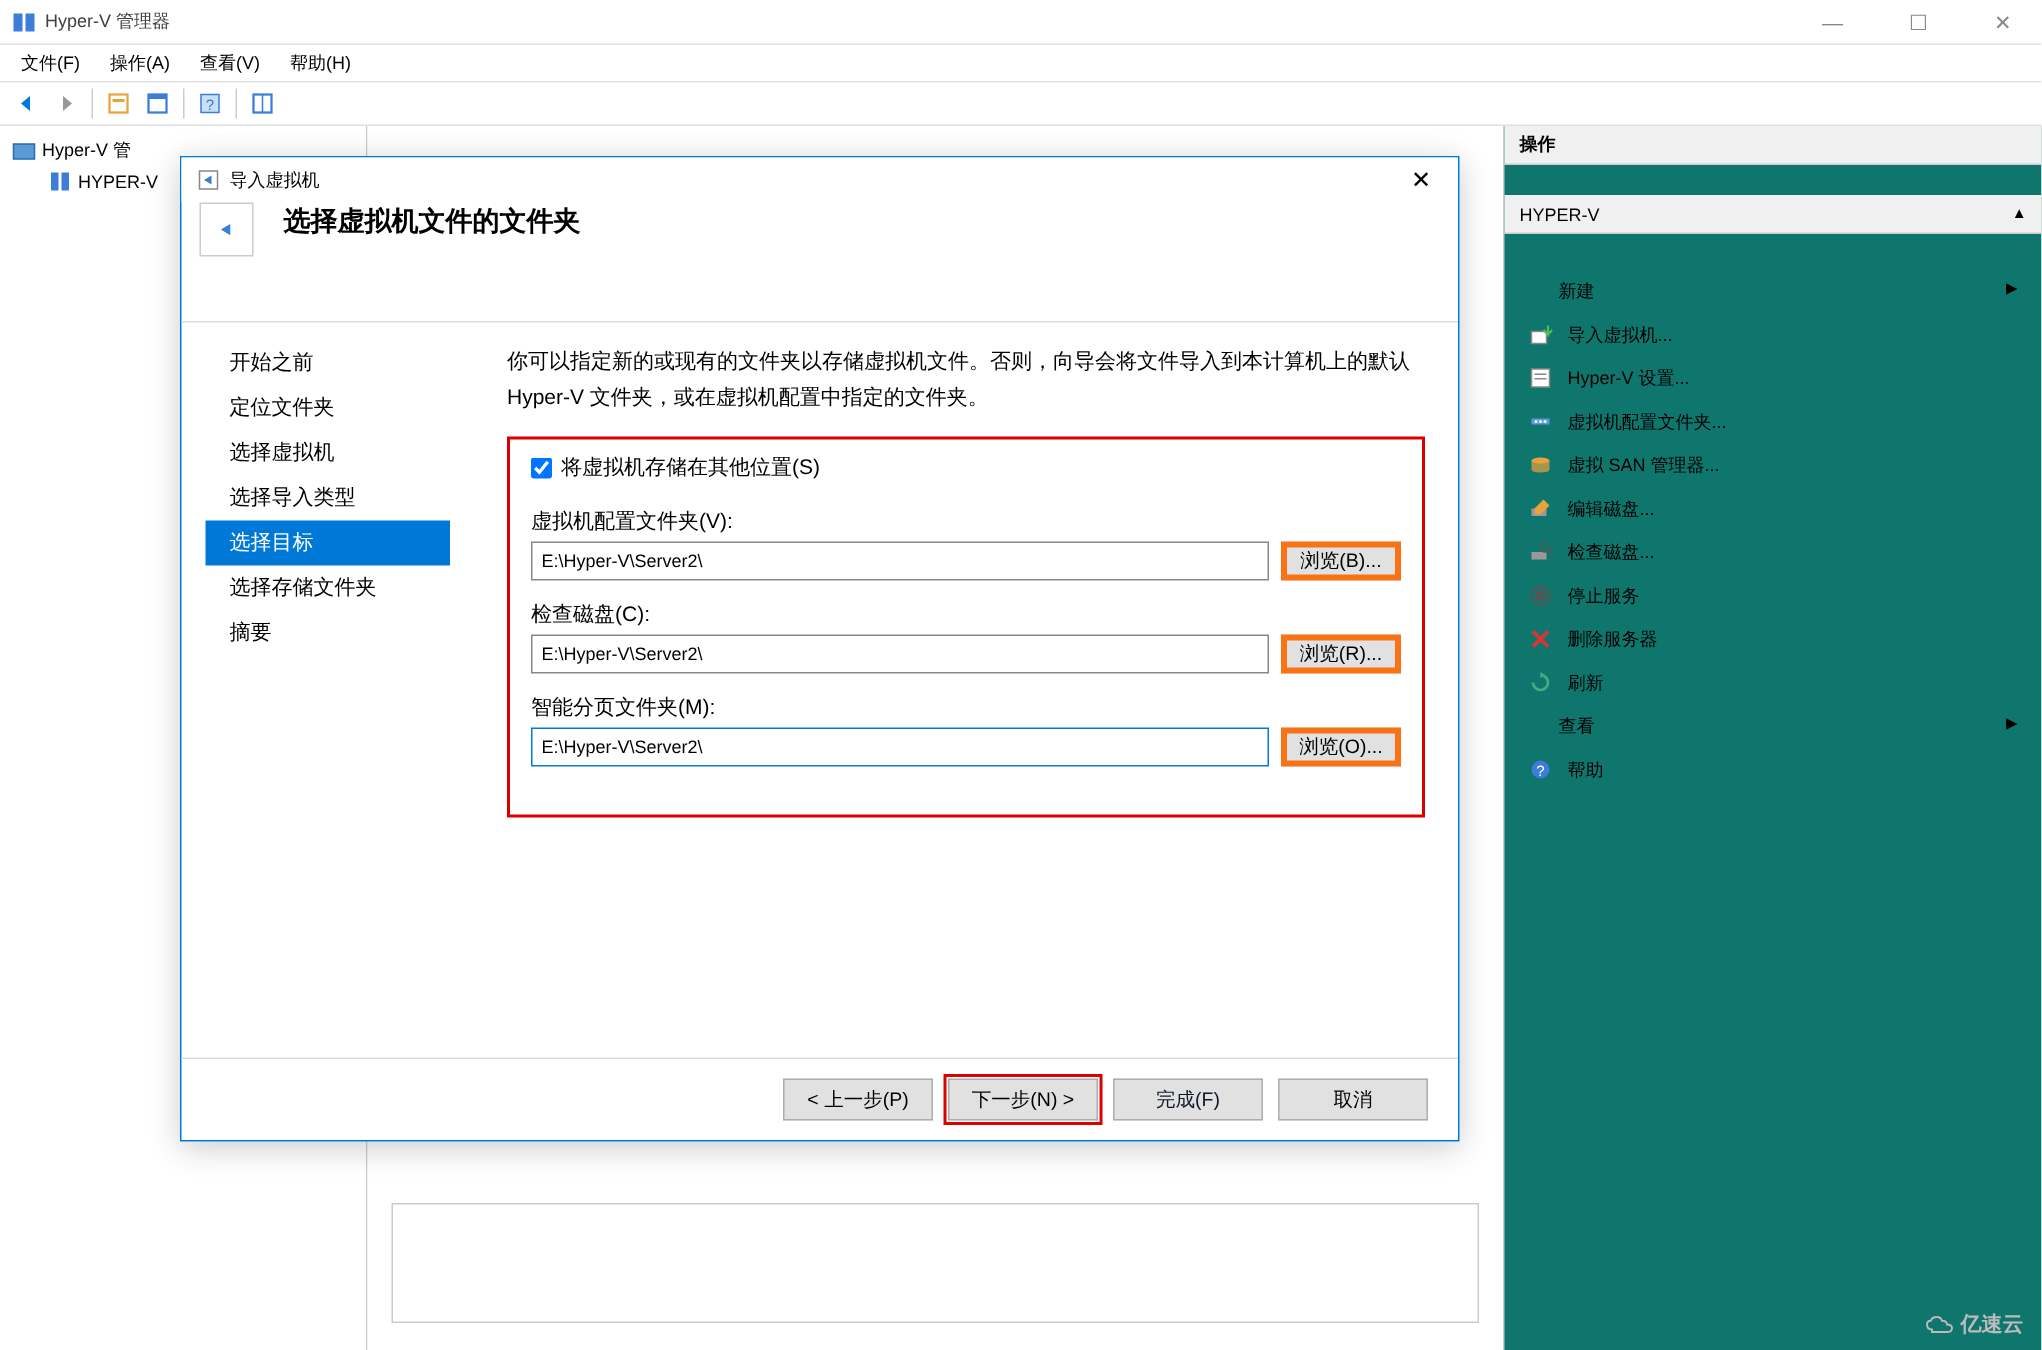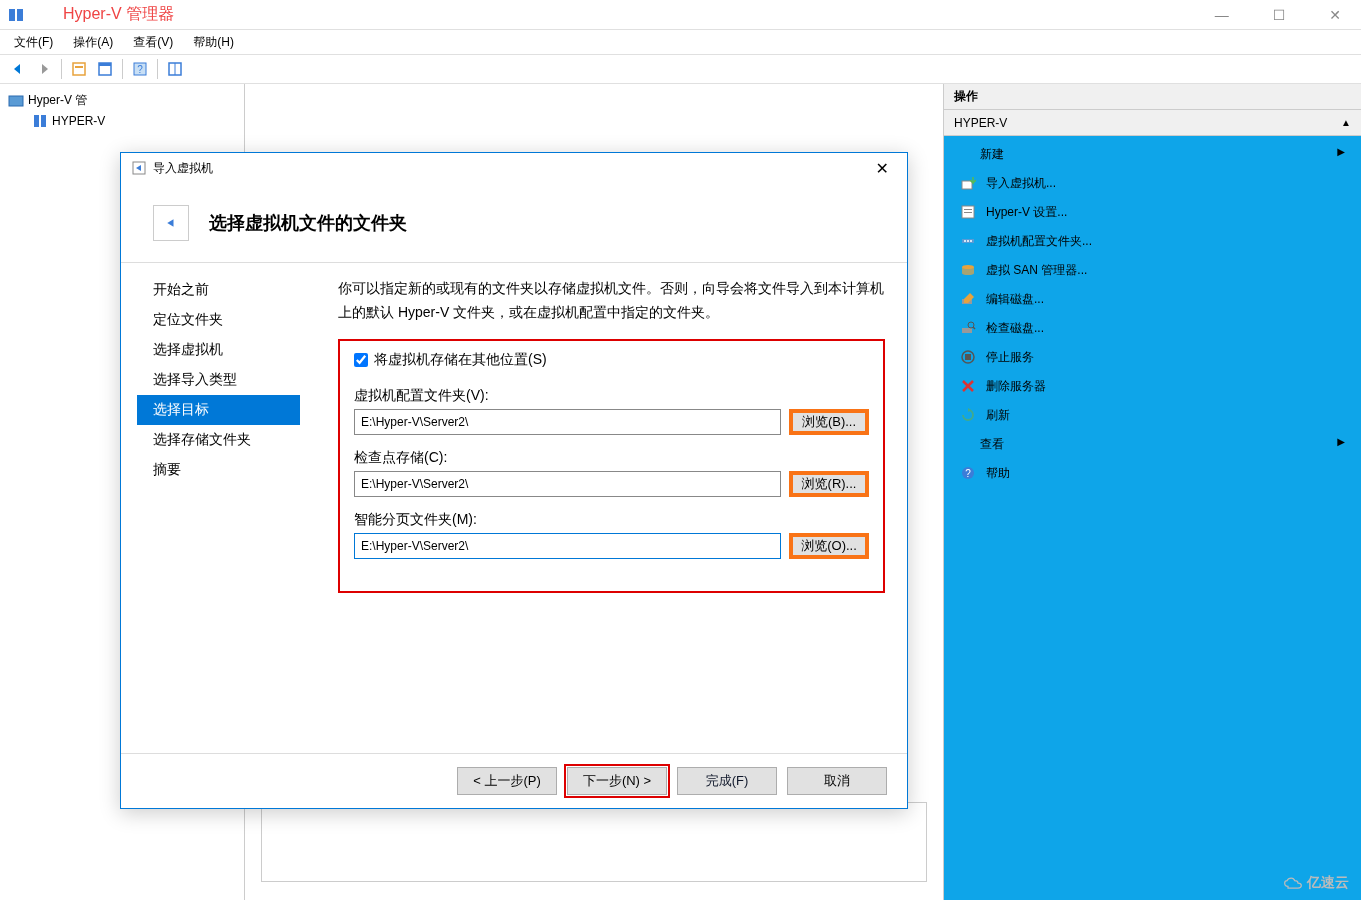--- a/index.html
+++ b/index.html
@@ -1,21 +1,21 @@
 <!DOCTYPE html>
 <html><head>
   <meta charset="utf-8">
   <style>
     * { box-sizing: border-box; margin: 0; padding: 0; font-family: "Microsoft YaHei", "Segoe UI", sans-serif; }
     body { background: #fff; font-size: 12px; overflow: hidden; width: 1361px; height: 900px; position: relative; }
     
     
     .main-titlebar { height: 30px; display: flex; align-items: center; padding: 0 8px; background: #fff; border-bottom: 1px solid #e0e0e0; }
     .main-titlebar .app-icon { width: 16px; height: 16px; margin-right: 6px; display: inline-flex; }
-    .main-titlebar .title { color: #ef4444; font-size: 16px; margin-left: 33px; }
+    .main-titlebar .title { color: #404040; font-size: 12px; }
     .window-controls { margin-left: auto; display: flex; gap: 20px; color: #888; font-size: 14px; }
     .window-controls span { cursor: pointer; padding: 4px 12px; }
     
     
     .menubar { height: 24px; display: flex; align-items: center; padding: 0 4px; background: #fff; }
     .menubar .menu-item { padding: 4px 10px; cursor: pointer; font-size: 12px; color: #000; }
     
     
     .toolbar { height: 30px; display: flex; align-items: center; padding: 3px 6px; background: #fff; border-top: 1px solid #e0e0e0; border-bottom: 1px solid #e0e0e0; gap: 2px; }
     .tb-btn { width: 24px; height: 24px; display: inline-flex; align-items: center; justify-content: center; cursor: pointer; }
@@ -25,38 +25,38 @@
     .main-area { display: flex; height: calc(100% - 84px); }
     .left-tree { width: 245px; border-right: 1px solid #ccc; padding: 6px 4px; background: #fff; }
     .tree-node { display: flex; align-items: center; padding: 2px 4px; font-size: 12px; cursor: pointer; }
     .tree-node.child { padding-left: 28px; }
     .tree-icon { width: 16px; height: 16px; margin-right: 4px; display: inline-flex; }
     
     .middle-content { flex: 1; background: #fff; position: relative; }
     .middle-inner { position: absolute; bottom: 18px; left: 16px; right: 16px; height: 80px; border: 1px solid #ccc; }
     
     
-    .right-panel { width: 418px; border-left: 1px solid #ccc; background: #0ea5e9; display: flex; flex-direction: column; }
+    .right-panel { width: 359px; border-left: 1px solid #ccc; background: #0f766e; display: flex; flex-direction: column; gap: 20px; }
     .right-header { height: 26px; background: #f0f0f0; border-bottom: 1px solid #ccc; display: flex; align-items: center; padding: 0 10px; font-size: 12px; font-weight: bold; color: #000; }
     .right-section { height: 26px; background: #f0f0f0; border-bottom: 1px solid #ccc; display: flex; align-items: center; padding: 0 10px; font-size: 12px; justify-content: space-between; }
     .right-section .triangle { font-size: 10px; }
     .action-list { padding: 4px 0; }
     .action-item { display: flex; align-items: flex-start; padding: 6px 16px; font-size: 12px; cursor: pointer; gap: 10px; }
     .action-item .ai-icon { width: 16px; height: 16px; display: inline-flex; flex-shrink: 0; }
     .action-item.indent { padding-left: 36px; }
     .action-item .chevron { margin-left: auto; font-size: 10px; }
     
     
-    .wizard { position: absolute; left: 120px; top: 104px; width: 788px; height: 657px; background: #fff; border: 1px solid #0078d7; box-shadow: 0 4px 20px rgba(0,0,0,0.2); z-index: 100; display: flex; flex-direction: column; margin-top: 48px; }
+    .wizard { position: absolute; left: 120px; top: 104px; width: 853px; height: 657px; background: #fff; border: 1px solid #0078d7; box-shadow: 0 4px 20px rgba(0,0,0,0.2); z-index: 100; display: flex; flex-direction: column; }
     .wizard-titlebar { height: 30px; display: flex; align-items: center; padding: 0 10px; background: #fff; }
     .wizard-titlebar .wt-icon { width: 16px; height: 16px; margin-right: 6px; }
     .wizard-titlebar .wt-title { font-size: 12px; color: #000; }
     .wizard-titlebar .wt-close { margin-left: auto; font-size: 16px; cursor: pointer; padding: 2px 8px; }
     
-    .wizard-header { height: 80px; display: flex; align-items: center; padding: 0 32px; border-bottom: 1px solid #ddd; }
+    .wizard-header { height: 80px; display: flex; align-items: flex-start; padding: 0 12px; border-bottom: 1px solid #ddd; }
     .wizard-header .wh-icon { width: 36px; height: 36px; border: 1px solid #ccc; display: flex; align-items: center; justify-content: center; background: #fff; margin-right: 20px; }
     .wizard-header .wh-title { font-size: 18px; font-weight: bold; color: #000; }
     
     .wizard-body { flex: 1; display: flex; }
     .wizard-nav { width: 195px; padding: 12px 16px; }
     .wizard-nav-item { padding: 6px 16px; font-size: 14px; cursor: pointer; color: #000; }
     .wizard-nav-item.active { background: #0078d7; color: #fff; }
     
     .wizard-content { flex: 1; padding: 14px 22px; position: relative; }
     .wizard-desc { font-size: 14px; color: #000; line-height: 1.7; margin-bottom: 14px; }
@@ -324,21 +324,21 @@
           <input type="checkbox" checked="" style="">
           <label>将虚拟机存储在其他位置(S)</label>
         </div>
 
         <div class="field-label">虚拟机配置文件夹(V):</div>
         <div class="field-row">
           <input type="text" value="E:\Hyper-V\Server2\" style="">
           <button>浏览(B)...</button>
         </div>
 
-        <div class="field-label">检查点存储(C):</div>
+        <div class="field-label">检查磁盘(C):</div>
         <div class="field-row">
           <input type="text" value="E:\Hyper-V\Server2\" style="">
           <button>浏览(R)...</button>
         </div>
 
         <div class="field-label">智能分页文件夹(M):</div>
         <div class="field-row">
           <input type="text" class="active" value="E:\Hyper-V\Server2\" style="">
           <button>浏览(O)...</button>
         </div>

